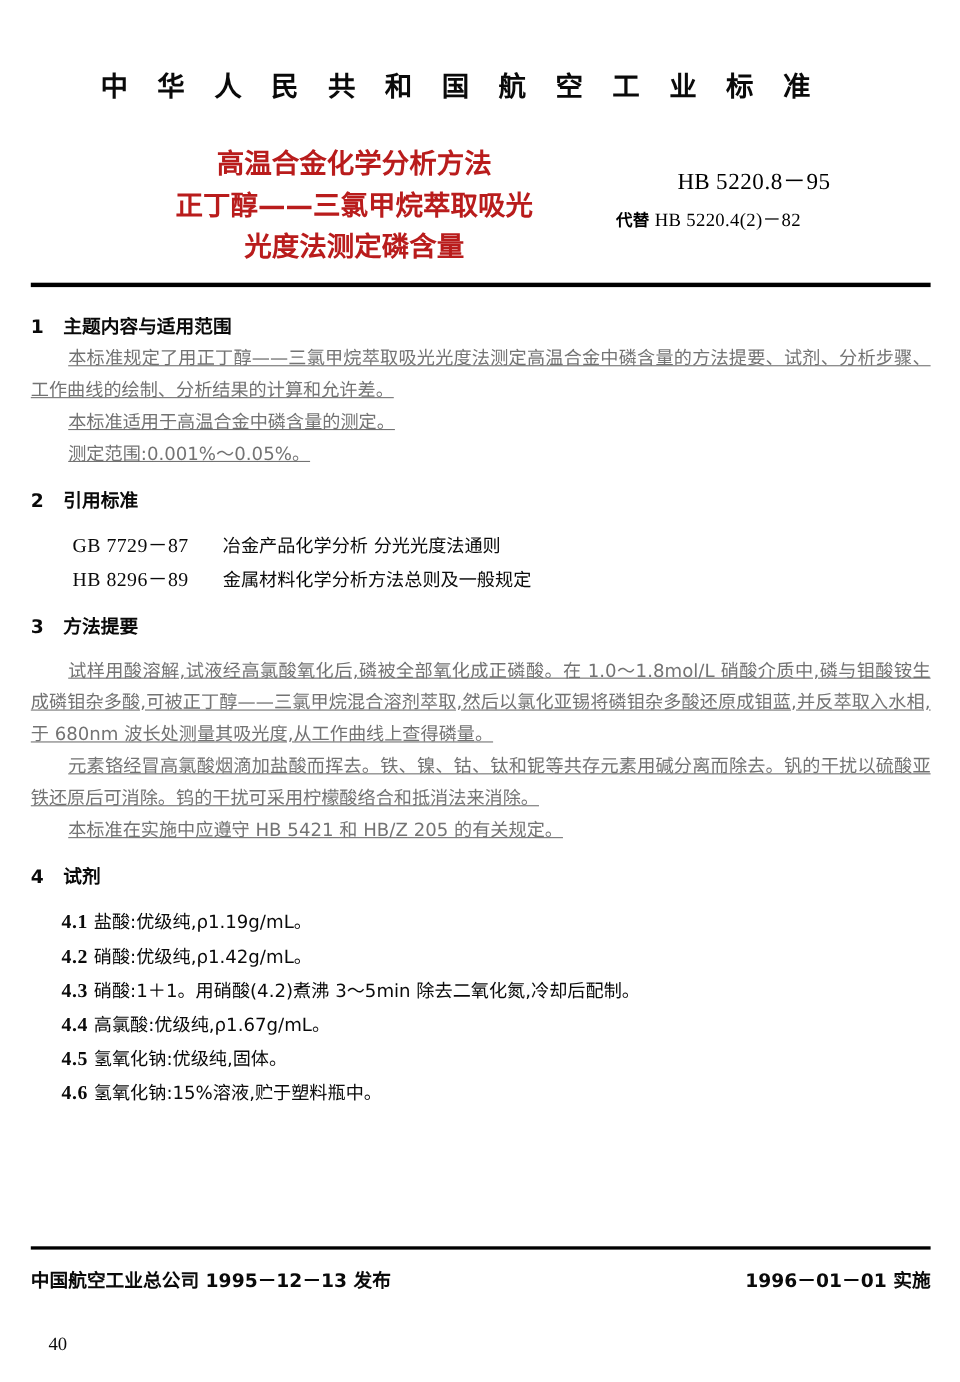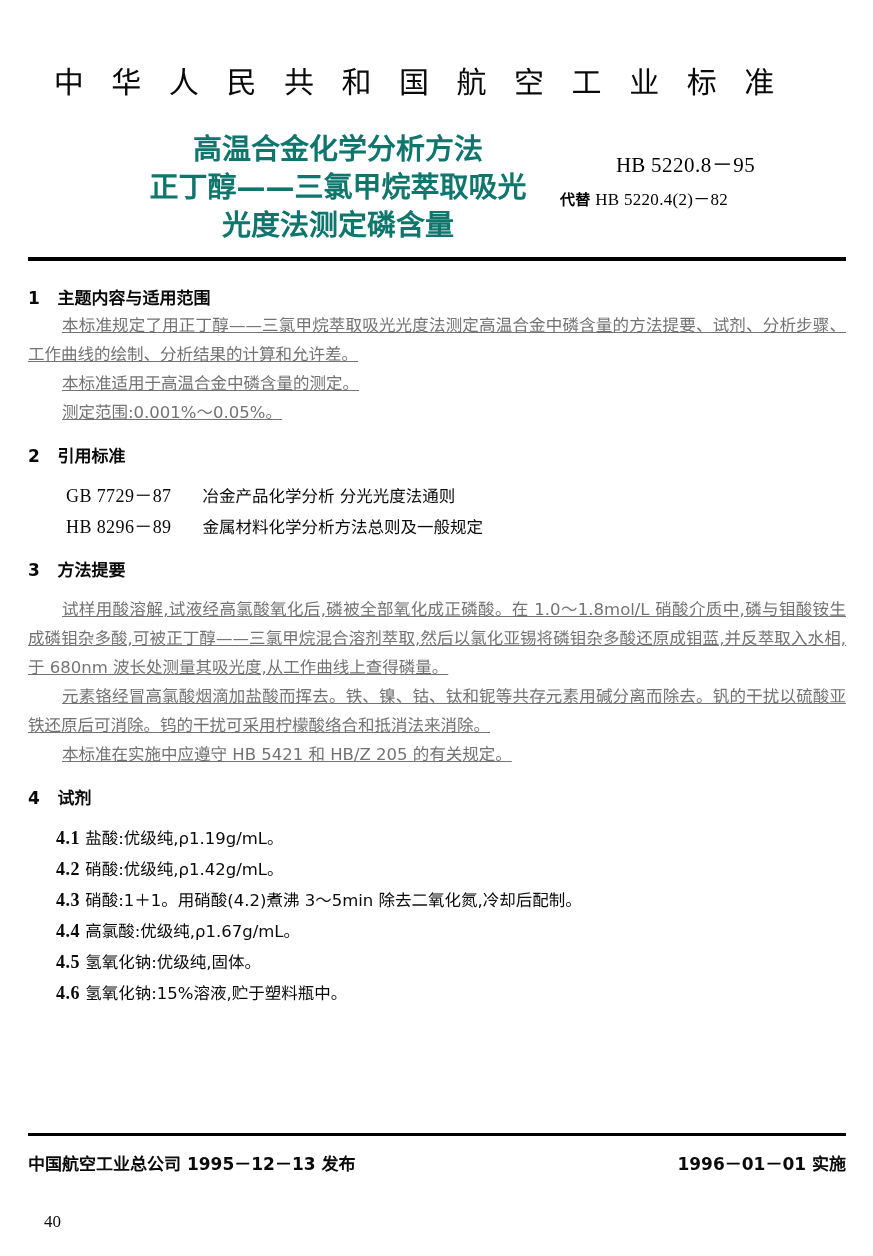--- a/index.html
+++ b/index.html
@@ -23,46 +23,46 @@
   }
 
   
   .masthead {
     position: absolute;
     left: 0;
     top: 58px;
     width: 828px;
     text-align: center;
     font-family: "DejaVu Sans", "Liberation Sans", sans-serif;
-    font-weight: normal;
-    font-size: 30px;
+    font-weight: bold;
+    font-size: 25px;
     letter-spacing: 9px;
     text-indent: 9px;
     color: #0a0a0a;
   }
 
   
   .title-zone {
     position: absolute;
     left: 0;
     top: 130px;
     width: 873px;
     height: 120px;
   }
   .title-lines {
     position: absolute;
-    left: 108px;
+    left: 92px;
     top: 0;
     width: 460px;
     text-align: center;
     font-family: "DejaVu Sans", "Liberation Sans", sans-serif;
     font-weight: bold;
-    font-size: 29px;
+    font-size: 25px;
     line-height: 38px;
-    color: #0f766e;
+    color: #b91c1c;
     white-space: nowrap;
   }
   .title-lines .t-line { display: block; }
 
   .std-num-block {
     position: absolute;
     left: 560px;
     top: 18px;
     width: 300px;
   }

